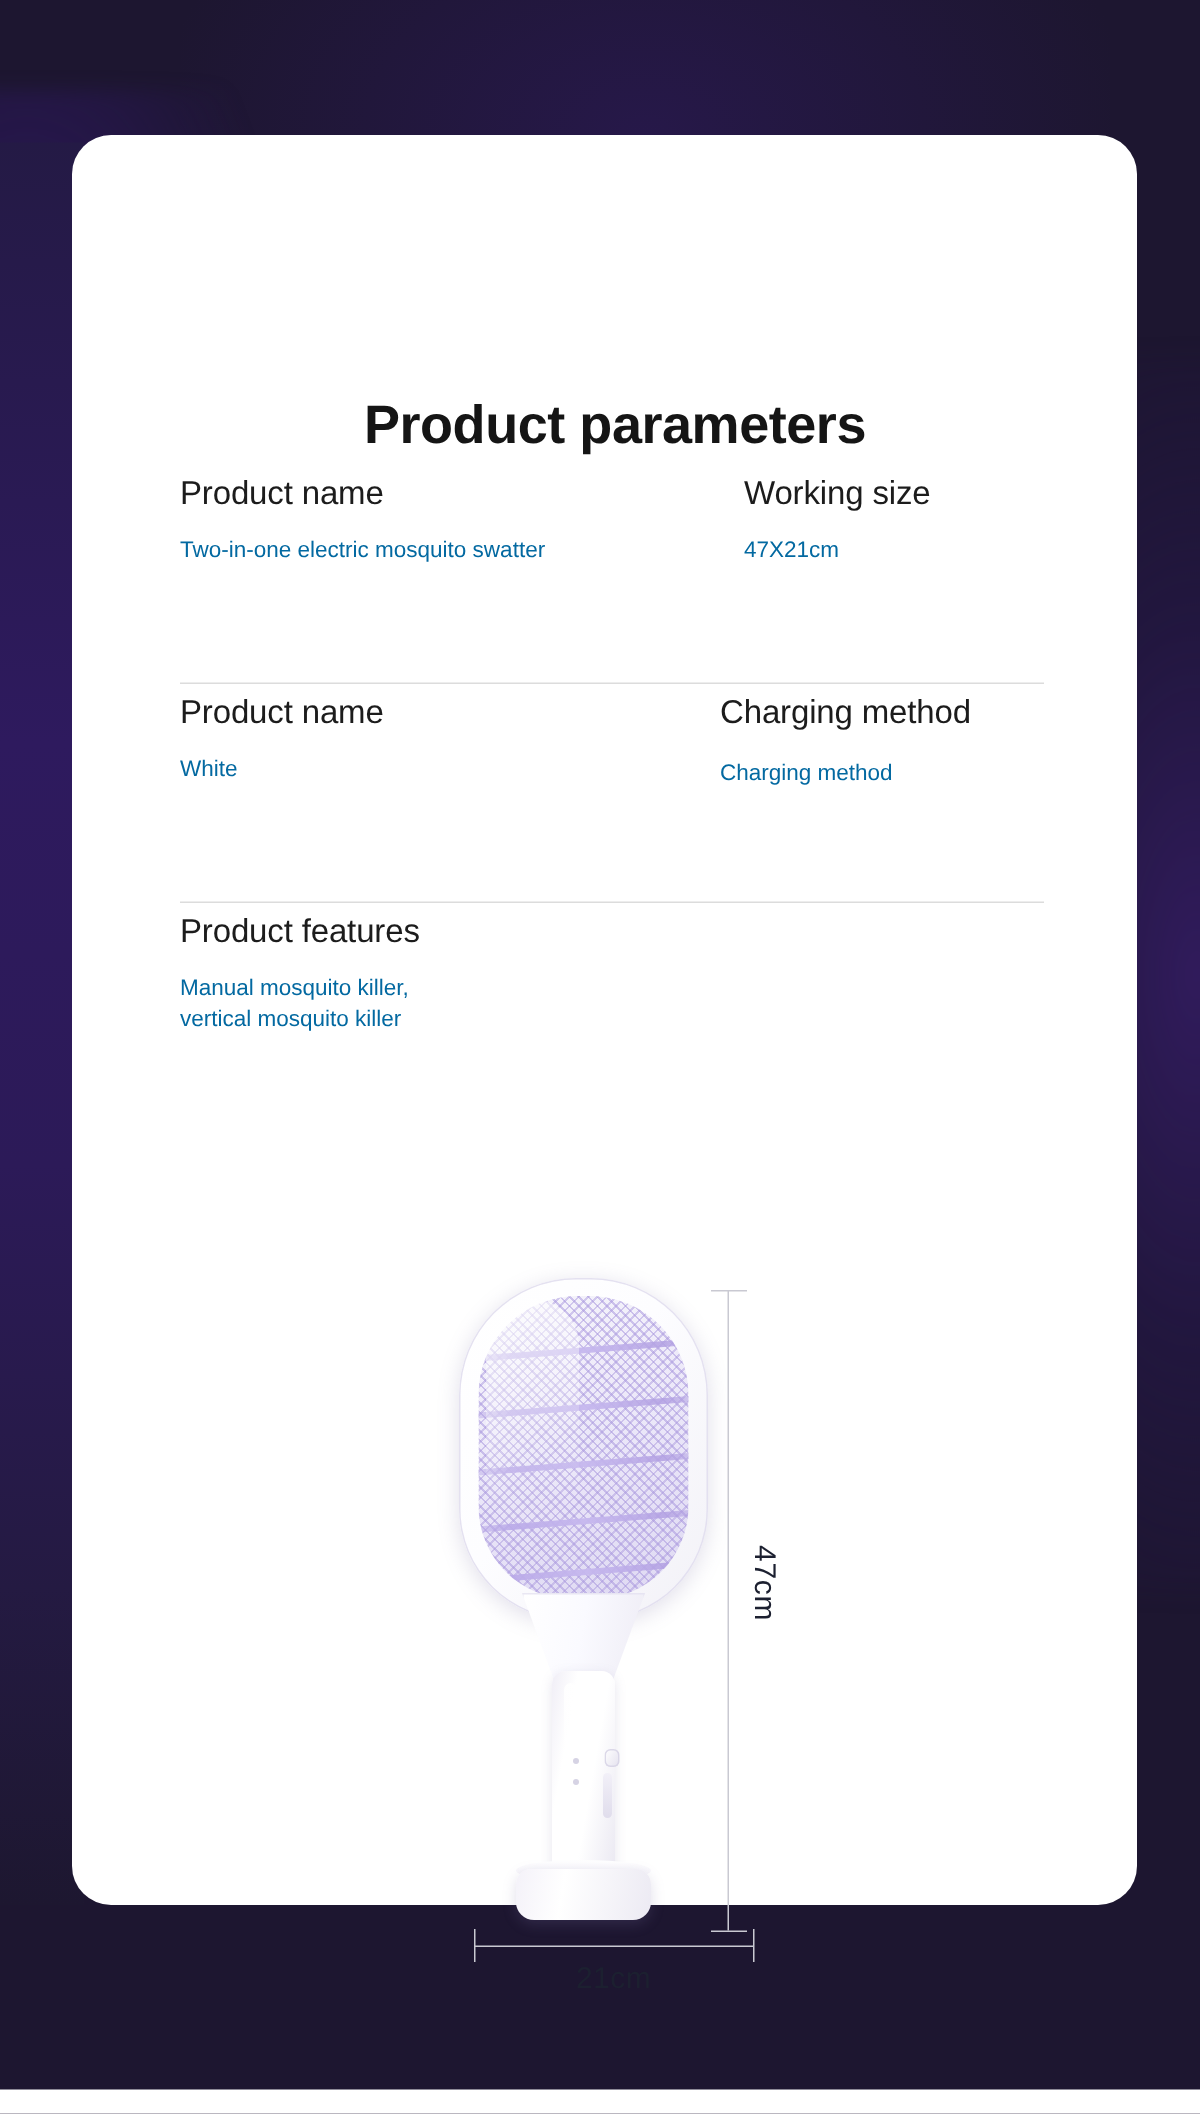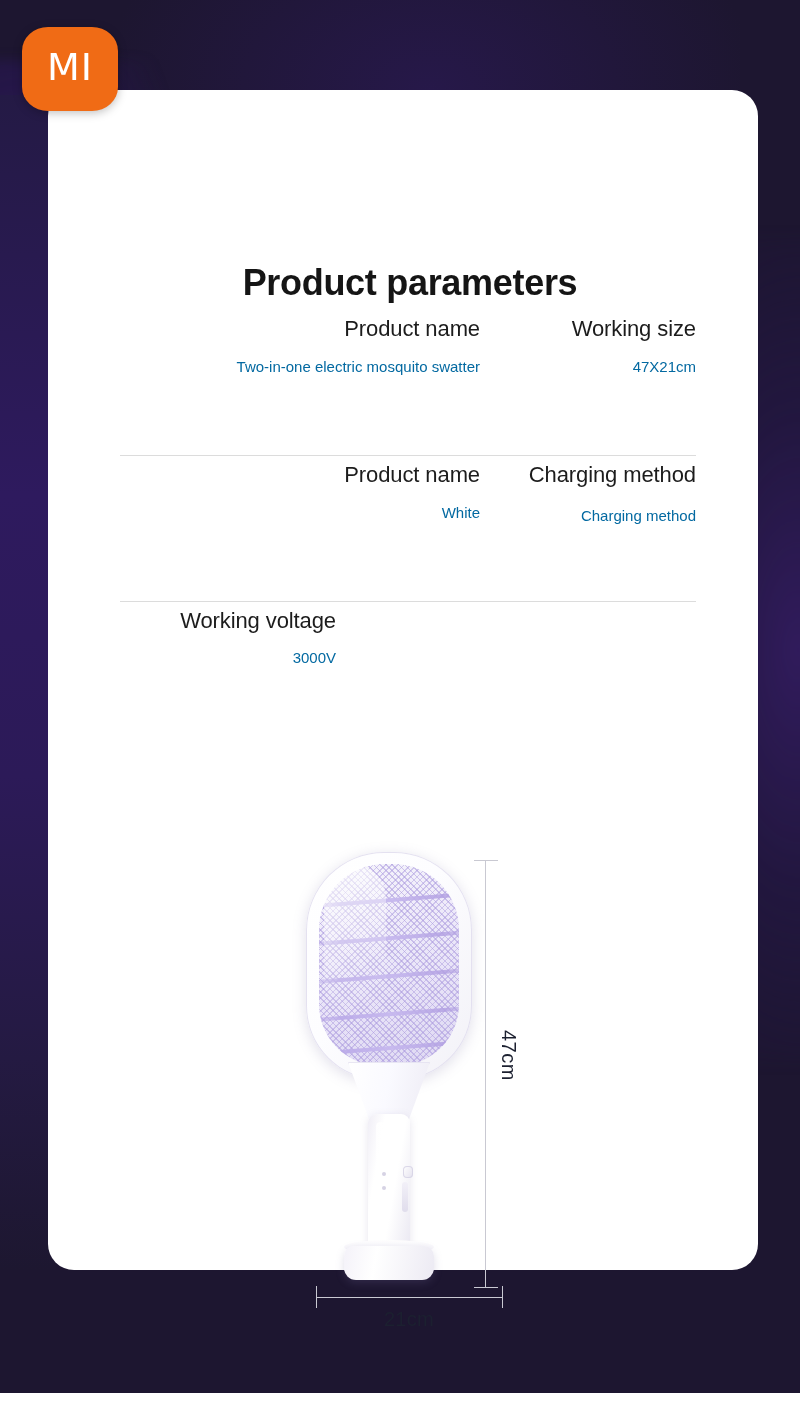--- a/index.html
+++ b/index.html
@@ -112,21 +112,20 @@
   
   .spec-table {
     position:absolute;
     left:72px; top:220px;
     width:576px;
   }
   .spec-row {
     position:relative;
     display:flex;
     height:146px;
-    text-align:right;
   }
   .spec-row .divider {
     position:absolute;
     left:0; bottom:0;
     width:576px; height:1px;
     background:#dcdcdc;
   }
 
   .spec-cell { position:relative; }
   .spec-cell.col1 { width:360px; }
@@ -380,23 +379,24 @@
           <div class="spec-value">White</div>
         </div>
         <div class="spec-cell col2">
           <div class="spec-label">Charging method</div>
           <div class="spec-value">Charging method</div>
         </div>
         <div class="divider"></div>
       </div>
 
       <div class="spec-row r3 last">
-        <div class="spec-cell col2">
-          <div class="spec-label">Working voltage</div>
-          <div class="spec-value">3000V</div>
+        <div class="spec-cell col1">
+          <div class="spec-label">Product features</div>
+          <div class="spec-value">Manual mosquito killer,
+vertical mosquito killer</div>
         </div>
 
       </div>
 
     </div>
 
     <div class="product">
 
       <div class="head-outer">
         <div class="head-inner">
@@ -429,17 +429,14 @@
 
       <div class="dim-h-cap-l"></div>
       <div class="dim-h"></div>
       <div class="dim-h-cap-r"></div>
       <div class="dim-h-label">21cm</div>
 
     </div>
 
   </div>
 
-  <div class="logo">
-    <span class="logo-text">MI</span>
-  </div>
 
 </div>
 
 </body></html>

